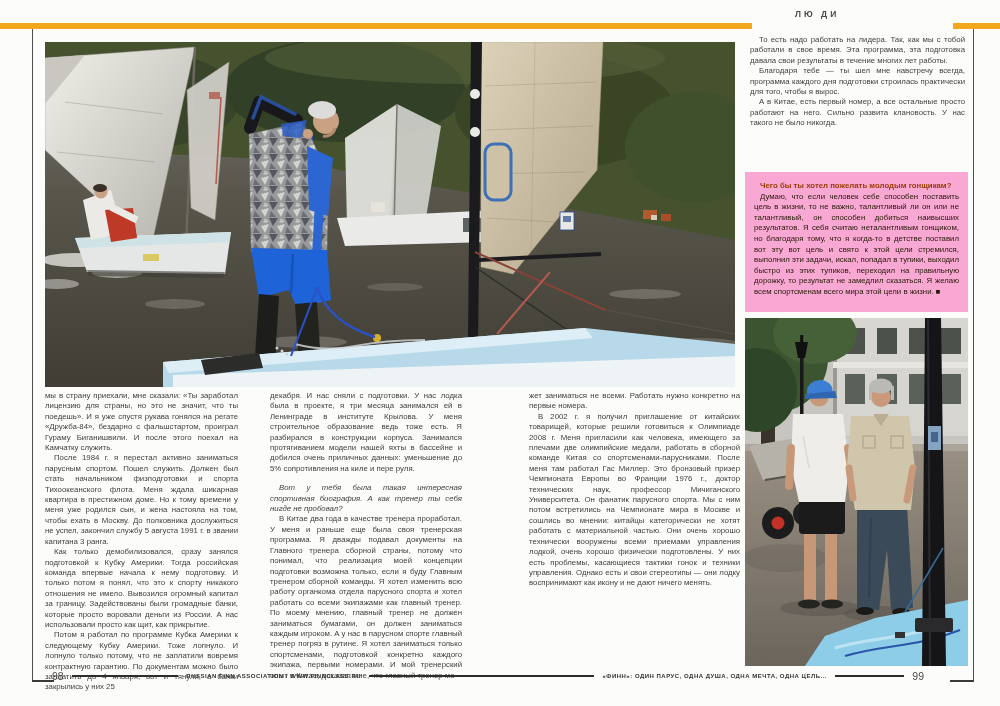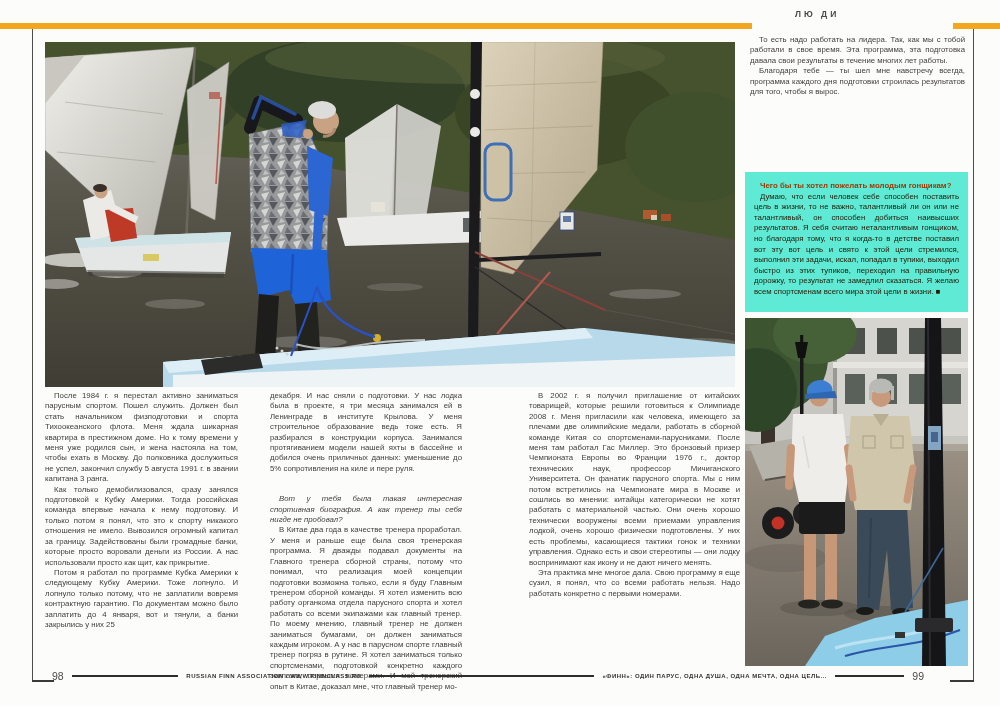--- a/index.html
+++ b/index.html
@@ -21,27 +21,27 @@
   .corner-bl{left:32px;width:22px;}
   .corner-br{left:950px;width:24px;}
   
   .main-photo{left:45px;top:42px;width:690px;height:345px;}
   .photo2{left:745px;top:318px;width:223px;height:348px;}
   .main-photo svg,.photo2 svg{display:block;width:100%;height:100%;}
   
   .bodytext{font-size:7.8px;line-height:10.4px;text-align:justify;color:#403e3b;}
   .bodytext p{margin:0;}
   p.ind{text-indent:9px;}
-  p.gap{margin-top:20px;}
+  p.gap{margin-top:9px;}
   .q{font-style:italic;}
   .col1{left:45px;top:391px;width:193px;height:282px;}
   .col2{left:270px;top:391px;width:192px;height:282px;}
   .col3{left:529px;top:391px;width:211px;height:282px;}
   .sidebar{left:750px;top:35px;width:215px;height:118px;}
-  .qa-box{left:745px;top:172px;width:223px;height:140px;background:#5eead4;
+  .qa-box{left:745px;top:172px;width:223px;height:140px;background:#f9a8d4;
     box-sizing:border-box;padding:9px 9px;font-size:7.8px;line-height:10.6px;
     text-align:justify;color:#241a05;}
   .qa-box p{margin:0;}
   .qa-question{color:#9a3a06;font-weight:bold;text-indent:6px;}
   .qa-answer{text-indent:6px;}
   
   .footer{display:flex;align-items:center;gap:8px;height:16px;top:668px;}
   .footer-left{left:52px;width:406px;}
   .footer-right{left:428px;width:496px;}
   .frule{height:1.5px;background:#2e2d2b;}
@@ -183,21 +183,22 @@
     <path d="M272,245 C260,280 250,302 246,314" stroke="#2a52c4" stroke-width="2" fill="none"></path>
     <circle cx="232" cy="306" r="1.5" fill="#cfd4d8"></circle>
         <circle cx="237" cy="309" r="1.5" fill="#cfd4d8"></circle>
     <circle cx="242" cy="312" r="1.5" fill="#cfd4d8"></circle>
   </g>
 </svg>
 </div>
 
 <div class="abs sidebar bodytext">
   <p class="ind">То есть надо работать на лидера. Так, как мы с тобой работали в свое время. Эта программа, эта подготовка давала свои результаты в течение многих лет работы.</p>
-  <p class="ind">Благодаря тебе — ты шел мне навстречу всегда, программа каждого дня подготовки строилась результатов для того, чтобы я вырос.</p>
+  <p class="ind">Благодаря тебе — ты шел мне навстречу всегда, программа каждого дня подготовки строилась практически для того, чтобы я вырос.</p>
+  <p class="ind">А в Китае, есть первый номер, а все остальные просто работают на него. Сильно развита клановость. У нас такого не было никогда.</p>
 </div>
 
 <div class="abs qa-box">
   <p class="qa-question">Чего бы ты хотел пожелать молодым гонщикам?</p>
   <p class="qa-answer">Думаю, что если человек себе способен поставить цель в жизни, то не важно, талантливый ли он или не талантливый, он способен добиться наивысших результатов. Я себя считаю неталантливым гонщиком, но благодаря тому, что я когда-то в детстве поставил вот эту вот цель и свято к этой цели стремился, выполнил эти задачи, искал, попадал в тупики, выходил быстро из этих тупиков, переходил на правильную дорожку, то результат не замедлил сказаться. Я желаю всем спортсменам всего мира этой цели в жизни. ■</p>
 </div>
 
 <div class="abs photo2">
 <svg viewBox="0 0 223 348" preserveAspectRatio="none">
   <defs>
@@ -286,34 +287,35 @@
     <line x1="183" y1="0" x2="185" y2="348" stroke="#3a3a40" stroke-width="2" opacity=".6"></line>
     <rect x="183" y="108" width="13" height="24" fill="#8fb4d6" opacity=".9"></rect>
     <rect x="186" y="114" width="7" height="10" fill="#2c4a78" opacity=".7"></rect>
     <rect x="170" y="300" width="38" height="14" rx="2" fill="#2a2a2c"></rect>
     <line x1="198" y1="230" x2="160" y2="294" stroke="#3a6a9a" stroke-width="1.5"></line>
   </g>
 </svg>
 </div>
 
 <div class="abs col1 bodytext">
+  <p>мы в страну приехали, мне сказали: «Ты заработал лицензию для страны, но это не значит, что ты поедешь». И я уже спустя рукава гонялся на регате «Дружба-84», бездарно с фальшстартом, проиграл Гураму Биганишвили. И после этого поехал на Камчатку служить.</p>
   <p class="ind">После 1984 г. я перестал активно заниматься парусным спортом. Пошел служить. Должен был стать начальником физподготовки и спорта Тихоокеанского флота. Меня ждала шикарная квартира в престижном доме. Но к тому времени у меня уже родился сын, и жена настояла на том, чтобы ехать в Москву. До полковника дослужиться не успел, закончил службу 5 августа 1991 г. в звании капитана 3 ранга.</p>
   <p class="ind">Как только демобилизовался, сразу занялся подготовкой к Кубку Америки. Тогда российская команда впервые начала к нему подготовку. И только потом я понял, что это к спорту никакого отношения не имело. Вывозился огромный капитал за границу. Задействованы были громадные банки, которые просто воровали деньги из России. А нас использовали просто как щит, как прикрытие.</p>
   <p class="ind">Потом я работал по программе Кубка Америки к следующему Кубку Америки. Тоже лопнуло. И лопнуло только потому, что не заплатили вовремя контрактную гарантию. По документам можно было заплатить до 4 января, вот и тянули, а банки закрылись у них 25</p>
 </div>
 
 <div class="abs col2 bodytext">
   <p>декабря. И нас сняли с подготовки. У нас лодка была в проекте, я три месяца занимался ей в Ленинграде в институте Крылова. У меня строительное образование ведь тоже есть. Я разбирался в конструкции корпуса. Занимался протягиванием модели нашей яхты в бассейне и добился очень приличных данных: уменьшение до 5% сопротивления на киле и пере руля.</p>
   <p class="ind q gap">Вот у тебя была такая интересная спортивная биография. А как тренер ты себя нигде не пробовал?</p>
   <p class="ind">В Китае два года в качестве тренера проработал. У меня и раньше еще была своя тренерская программа. Я дважды подавал документы на Главного тренера сборной страны, потому что понимал, что реализация моей концепции подготовки возможна только, если я буду Главным тренером сборной команды. Я хотел изменить всю работу органкома отдела парусного спорта и хотел работать со всеми экипажами как главный тренер. По моему мнению, главный тренер не должен заниматься бумагами, он должен заниматься каждым игроком. А у нас в парусном спорте главный тренер погряз в рутине. Я хотел заниматься только спортсменами, подготовкой конкретно каждого экипажа, первыми номерами. И мой тренерский опыт в Китае, доказал мне, что главный тренер мо-</p>
 </div>
 
 <div class="abs col3 bodytext">
+  <p>жет заниматься не всеми. Работать нужно конкретно на первые номера.</p>
   <p class="ind">В 2002 г. я получил приглашение от китайских товарищей, которые решили готовиться к Олимпиаде 2008 г. Меня пригласили как человека, имеющего за плечами две олимпийские медали, работать в сборной команде Китая со спортсменами-парусниками. После меня там работал Гас Миллер. Это бронзовый призер Чемпионата Европы во Франции 1976 г., доктор технических наук, профессор Мичиганского Университета. Он фанатик парусного спорта. Мы с ним потом встретились на Чемпионате мира в Москве и сошлись во мнении: китайцы категорически не хотят работать с материальной частью. Они очень хорошо технически вооружены всеми приемами управления лодкой, очень хорошо физически подготовлены. У них есть проблемы, касающиеся тактики гонок и техники управления. Однако есть и свои стереотипы — они лодку воспринимают как икону и не дают ничего менять.</p>
-  <p class="ind">Эта практика мне многое дала. Свою программу я еще сузил, я понял, что со всеми работать нельзя. Надо работать конкретно с первыми номерами.</p>
 </div>
 
 <div class="abs footer footer-left">
   <span class="pagenum">98</span>
   <span class="frule" style="flex:1.2"></span>
   <span class="ftext">RUSSIAN FINN ASSOCIATION / WWW.FINNCLASS.RU</span>
   <span class="frule" style="flex:1"></span>
 </div>
 
 <div class="abs footer footer-right">

